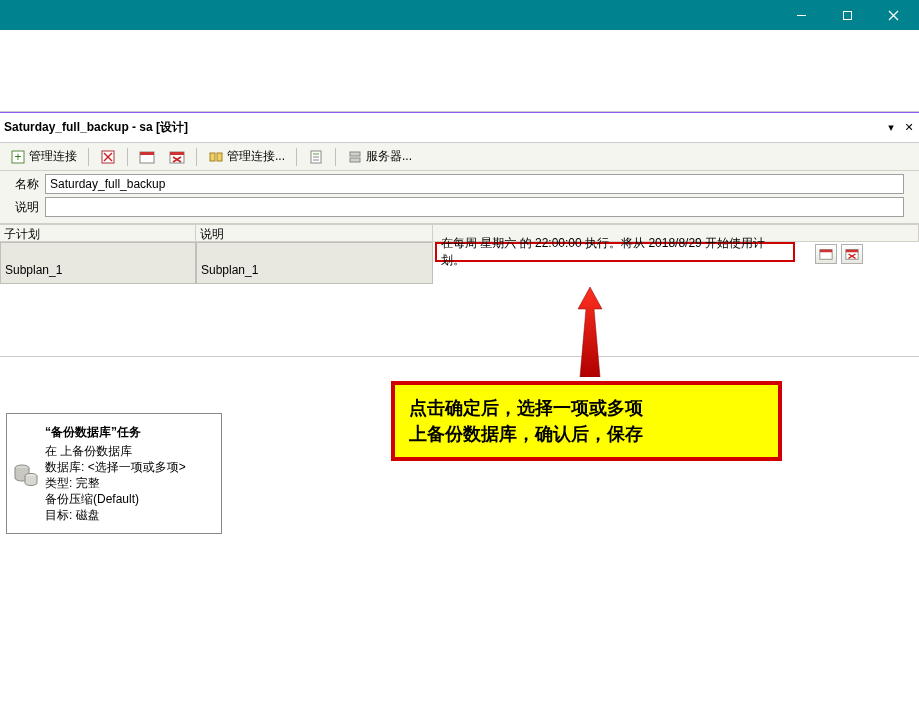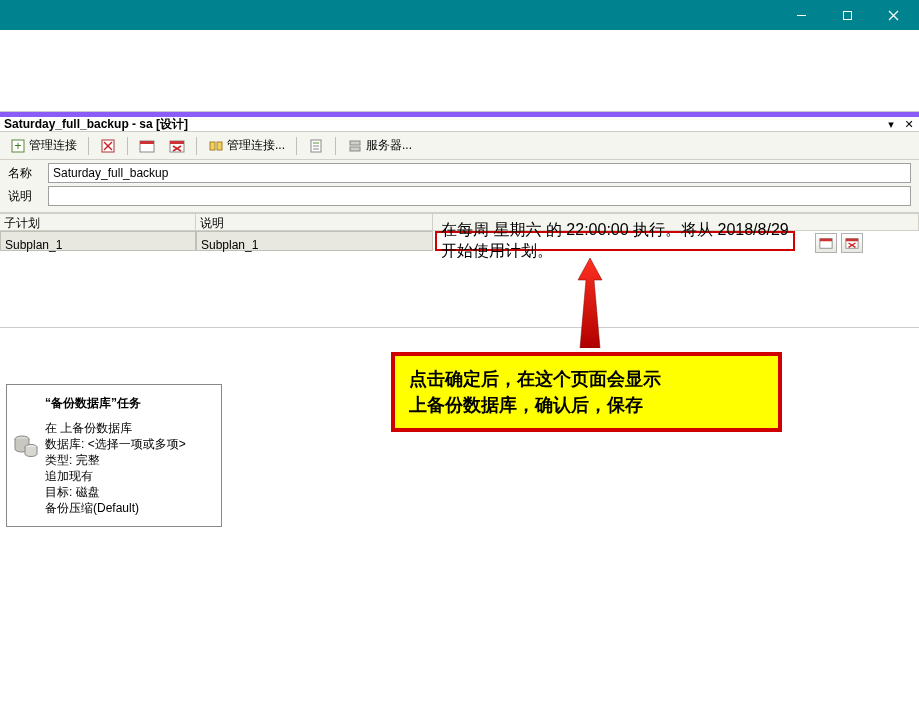--- a/index.html
+++ b/index.html
@@ -1,47 +1,47 @@
 <!DOCTYPE html>
 <html><head>
 <meta charset="utf-8">
 <style>
 * { box-sizing: border-box; margin: 0; padding: 0; }
 body { font-family: "Microsoft YaHei", "Segoe UI", Tahoma, sans-serif; font-size: 12px; background: #fff; overflow: hidden; }
 .window { width: 919px; height: 728px; display: flex; flex-direction: column; position: relative; }
 .titlebar { height: 30px; background: #00838f; display: flex; align-items: center; justify-content: flex-end; padding: 0 6px; gap: 6px; }
 .titlebar .tb-btn { width: 40px; height: 24px; display:flex; align-items:center; justify-content:center; color:#fff; cursor:pointer; }
 .upper-blank { height: 82px; background:#fff; border-bottom: 1px solid #ccc; }
-.tab-header { height: 20px; background:#fff; display:flex; align-items:center; padding-left:4px; border-top:5px solid #8b5cf6; border-bottom:1px solid #ccc;justify-content:center; }
+.tab-header { height: 31px; background:#fff; display:flex; align-items:center; padding-left:4px; border-top:1px solid #8b5cf6; border-bottom:1px solid #ccc;justify-content:center; }
 .tab-header .tab-title { font-weight: bold; flex:1; }
 .tab-header .tab-controls { display:flex; gap:2px; margin-right:2px; }
 .tab-header .tab-controls span { width:16px; height:16px; display:flex; align-items:center; justify-content:center; font-size:11px; cursor:pointer; }
 .toolbar { height: 28px; background: #f5f5f0; border-bottom:1px solid #d0d0c8; display:flex; align-items:center; padding:0 4px; gap:2px; }
 .tb-item { display:flex; align-items:center; gap:3px; padding:2px 5px; cursor:pointer; border:1px solid transparent; }
 .tb-sep { width:1px; height:18px; background:#c0c0b8; margin:0 3px; }
 .icon-box { width:16px; height:16px; display:inline-flex; align-items:center; justify-content:center; font-size:12px; }
-.form-area { background:#f5f5f0; padding:3px 8px; border-bottom:1px solid #d0d0c8; }
+.form-area { background:#f5f5f0; padding:3px 15px; border-bottom:1px solid #d0d0c8; }
 .form-row { display:flex; align-items:center; margin-bottom:3px; }
 .form-row label { width:30px; }
-.form-row input { flex:1; height:20px; border:1px solid #a0a0a0; padding:0 4px; background:#fff; font-family:inherit; font-size:12px;margin-left:10px; }
+.form-row input { flex:1; height:20px; border:1px solid #a0a0a0; padding:0 4px; background:#fff; font-family:inherit; font-size:12px; }
 .grid { display:flex; flex-direction:column; background:#fff; }
 .grid-header { display:flex; height:18px; background:#f5f5f0; border-top:1px solid #d0d0c8; border-bottom:1px solid #d0d0c8; }
 .grid-header .col { border-right:1px solid #d0d0c8; padding:1px 4px; }
 .grid-row { display:flex; align-items:flex-start; }
-.grid-row .cell { border-right:0; padding:6px 4px; height:20px; }
+.grid-row .cell { border-right:0; padding:20px 4px; height:20px; }
 .col-subplan { width:196px; }
 .col-desc { width:237px; }
 .col-plan { width:380px; }
 .col-icons { width:52px; display:flex; gap:4px; align-items:center; padding:2px 2px; }
 .cell.subplan-cell, .cell.desc-cell { background:#e8e8e0; border:1px solid #c0c0b8; height:20px; }
-.plan-cell-input { border:2px solid #d00000; background:#fff; padding:1px 4px; height:20px; width:360px; font-size:16px; display:flex; align-items:center; }
+.plan-cell-input { border:2px solid #d00000; background:#fff; padding:1px 4px; height:20px; width:360px; font-size:12px; display:flex; align-items:center; }
 .lower-area { position:relative; flex:1; background:#fff; border-top:1px solid #ccc; margin-top:72px; }
 .task-card { position:absolute; left:6px; top:56px; width:216px; border:1px solid #888; background:#fff; padding:10px 8px 10px 38px; }
 .task-card .task-icon { position:absolute; left:6px; top:48px; width:26px; height:26px; }
-.task-card .task-title { font-weight:bold; margin-bottom:8px; }
+.task-card .task-title { font-weight:bold; margin-bottom:2px; }
 .task-card .task-line { line-height:16px; }
 .annotation-box { position:absolute; left:391px; top:24px; width:391px; border:4px solid #d00000; background:#ffff00; padding:10px 14px; font-size:18px; font-weight:700; line-height:26px; color:#000; }
 .arrow { position:absolute; left:570px; top:-70px; width:40px; height:90px; pointer-events:none; }
 .icon-btn-sm { width:22px; height:20px; border:1px solid #b0b0b0; background:linear-gradient(#fff,#e8e8e0); display:flex; align-items:center; justify-content:center; cursor:pointer; }
 </style>
 </head>
 <body>
 
 <div class="window">
   <div class="titlebar">
@@ -206,23 +206,22 @@
           <ellipse cx="9" cy="6" rx="7" ry="3" fill="#d8d8d0" stroke="#888"></ellipse>
           <path d="M2 6 v10 a7 3 0 0 0 14 0 V6" fill="#c8c8c0" stroke="#888"></path>
           <ellipse cx="18" cy="14" rx="6" ry="2.5" fill="#e8e8e0" stroke="#888"></ellipse>
           <path d="M12 14 v7 a6 2.5 0 0 0 12 0 V14" fill="#d8d8d0" stroke="#888"></path>
         </svg>
       </div>
       <div class="task-title">“备份数据库”任务</div>
       <div class="task-line">在  上备份数据库</div>
       <div class="task-line">数据库: &lt;选择一项或多项&gt;</div>
       <div class="task-line">类型: 完整</div>
-      <div class="task-line">追加现有</div>
+      <div class="task-line">备份压缩(Default)</div>
       <div class="task-line">目标: 磁盘</div>
-      <div class="task-line">备份压缩(Default)</div>
     </div>
 
     <div class="annotation-box">
-      <div>点击确定后，在这个页面会显示</div>
+      <div>点击确定后，选择一项或多项</div>
       <div>上备份数据库，确认后，保存</div>
     </div>
   </div>
 </div>
 
 </body></html>

